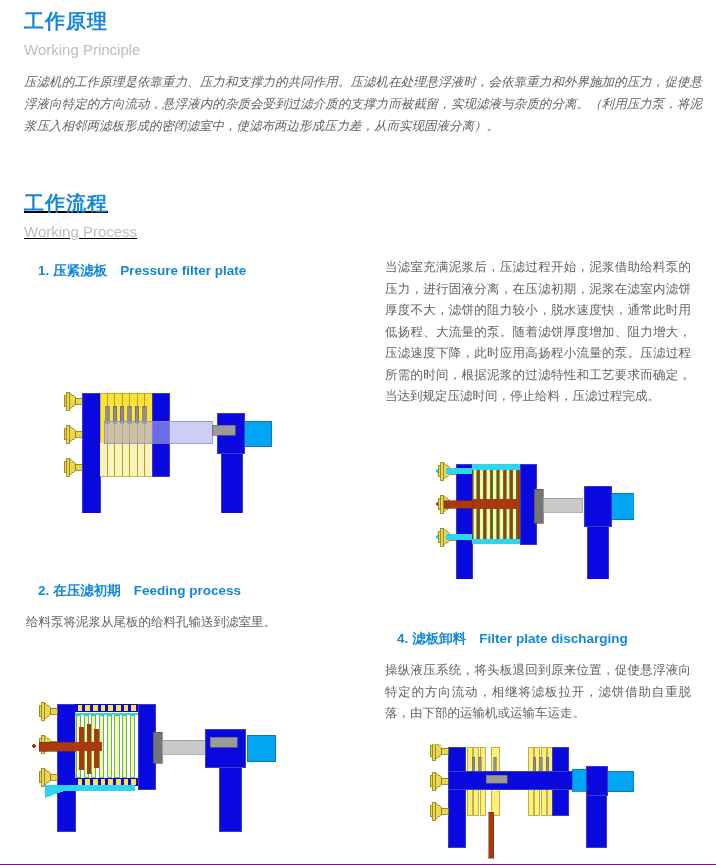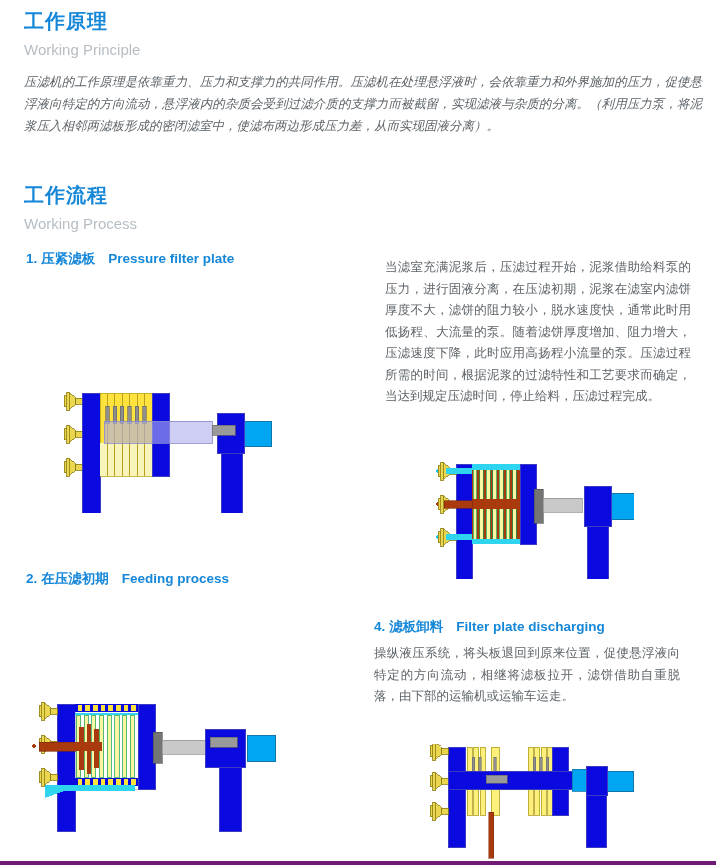--- a/index.html
+++ b/index.html
@@ -18,36 +18,36 @@
     --brown-stroke:#7c2a08;
     --metal:#9a9a9a;
     --metal-dk:#666666;
     --rodgray:#c9c9c9;
     --lav:#aeaeec;
   }
   html,body{margin:0;padding:0;background:#ffffff;}
   .page{
     position:relative;width:716px;height:865px;background:#ffffff;overflow:hidden;
     font-family:"Liberation Sans","DejaVu Sans",sans-serif;
-    border-bottom:4px solid #701a75;box-sizing:border-box;
+    border-bottom:1px solid #701a75;box-sizing:border-box;
   }
   .sec-title{margin:0;color:var(--accent);font-size:20px;font-weight:bold;letter-spacing:1px;}
   .sec-sub{margin-top:6px;color:var(--sub);font-size:15px;}
   .intro{position:absolute;left:24px;top:8px;width:678px;}
   .intro-body{margin:13px 0 0 0;color:var(--body);font-size:12.5px;line-height:22px;text-align:justify;font-style:italic;}
-  .process-head{position:absolute;left:24px;top:182px;}
+  .process-head{position:absolute;left:24px;top:190px;text-decoration:underline;}
   .step{position:absolute;}
-  .step-h{margin:0;color:var(--accent);font-size:13.5px;font-weight:bold;white-space:nowrap;}
+  .step-h{margin:12px;color:var(--accent);font-size:13.5px;font-weight:bold;white-space:nowrap;}
   .step-h .en{margin-left:13px;}
   .step-h .zh{margin-left:4px;}
   .step-b{margin:7px 0 0 0;color:var(--body);font-size:12.5px;line-height:21.5px;text-align:justify;}
   #step1{left:26px;top:250px;width:302px;}
   #step2{left:26px;top:570px;width:310px;}
   #step3{left:385px;top:250px;width:306px;}
-  #step4{left:374px;top:618px;width:306px;}
+  #step4{left:385px;top:618px;width:306px;}
   .diagram{position:absolute;}
   #diagram1{left:62px;top:391px;}
   #diagram2{left:30px;top:699px;}
   #diagram3{left:434px;top:461px;}
   #diagram4{left:430px;top:744px;}
   svg{display:block;shape-rendering:crispEdges;}
 </style>
 </head>
 <body>
 
@@ -67,20 +67,21 @@
   <div class="step" id="step1">
     <h2 class="step-h"><span>1.</span><span class="zh">压紧滤板</span><span class="en">Pressure filter plate</span></h2>
   </div>
 
   <div class="step" id="step3">
     <p class="step-b">当滤室充满泥浆后，压滤过程开始，泥浆借助给料泵的压力，进行固液分离，在压滤初期，泥浆在滤室内滤饼厚度不大，滤饼的阻力较小，脱水速度快，通常此时用低扬程、大流量的泵。随着滤饼厚度增加、阻力增大，压滤速度下降，此时应用高扬程小流量的泵。压滤过程所需的时间，根据泥浆的过滤特性和工艺要求而确定，当达到规定压滤时间，停止给料，压滤过程完成。</p>
   </div>
 
   <div class="step" id="step2">
     <h2 class="step-h"><span>2.</span><span class="zh">在压滤初期</span><span class="en">Feeding process</span></h2>
+    <p class="step-b">给料泵将泥浆从尾板的给料孔输送到滤室里。</p>
   </div>
 
   <div class="step" id="step4">
     <h2 class="step-h"><span>4.</span><span class="zh">滤板卸料</span><span class="en">Filter plate discharging</span></h2>
     <p class="step-b">操纵液压系统，将头板退回到原来位置，促使悬浮液向特定的方向流动，相继将滤板拉开，滤饼借助自重脱落，由下部的运输机或运输车运走。</p>
   </div>
 
   <div class="diagram" id="diagram1">
     <svg width="228" height="122" viewBox="0 0 228 122" role="img">
       <defs>

